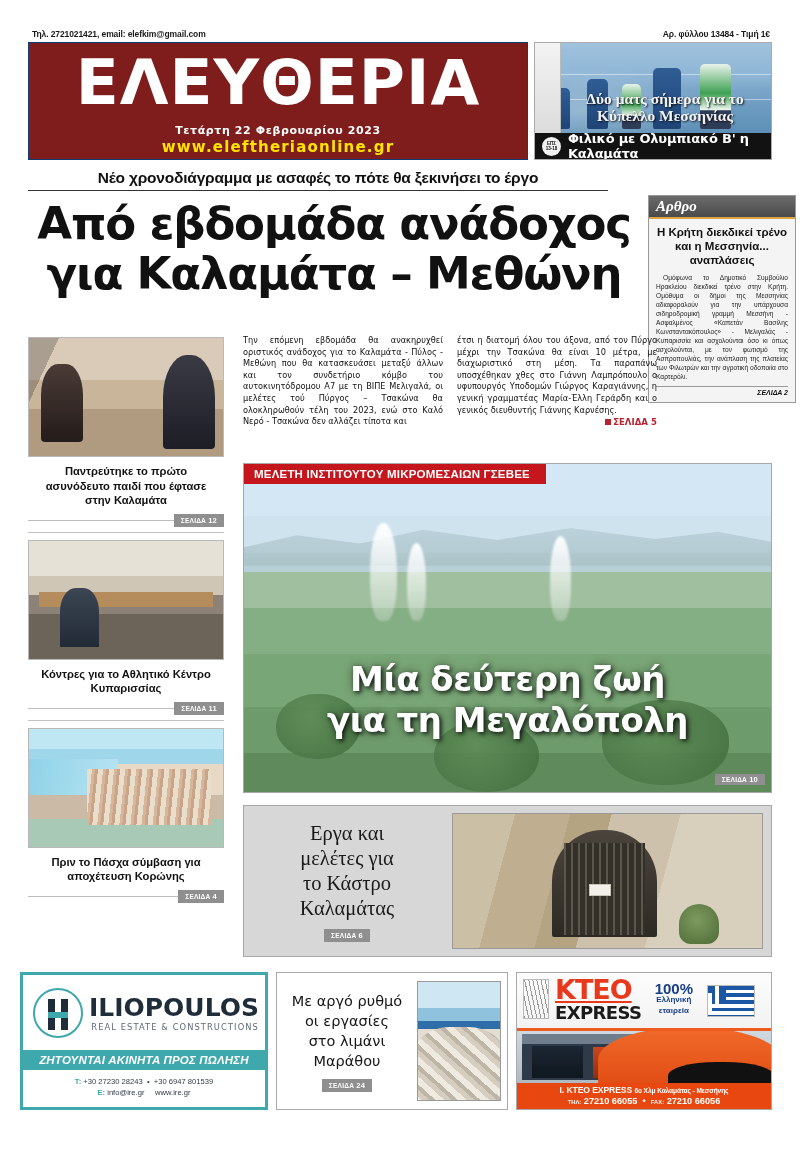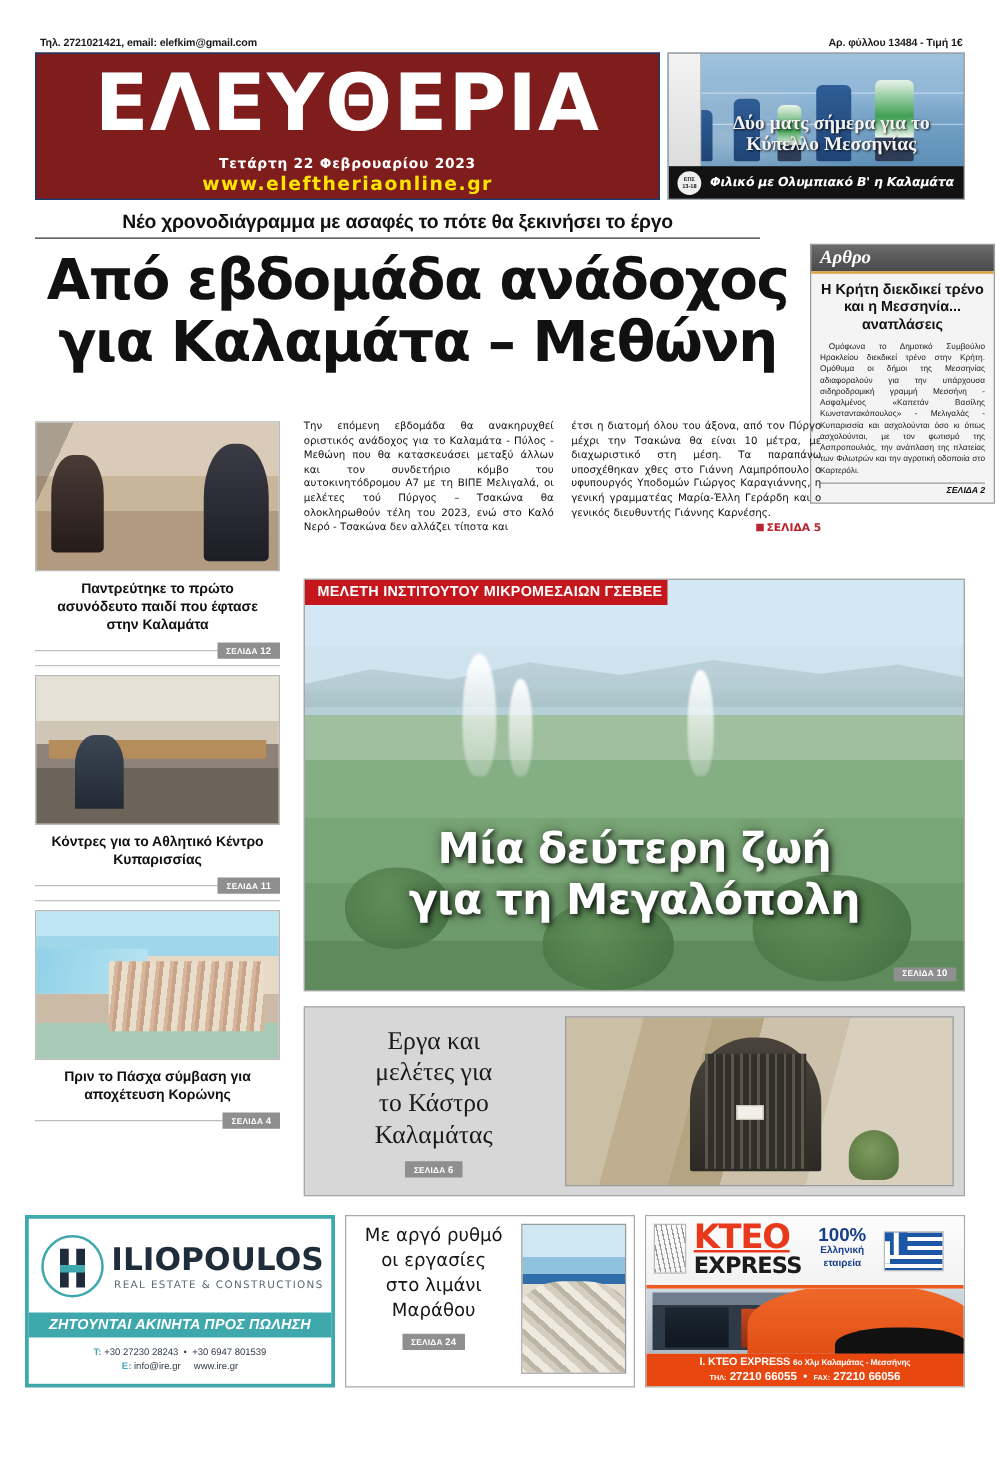--- a/index.html
+++ b/index.html
@@ -149,23 +149,22 @@
     color: #111;
     font-size: 4.5px;
     font-weight: bold;
     display: flex; flex-direction: column;
     align-items: center; justify-content: center;
     line-height: 5px;
     flex: 0 0 auto;
   }
   .sports-strip .txt {
     color: #fff;
-    font-size: 10px;
-    font-weight: bold;
-    font-style: italic;
+    font-size: 13px;
+    font-weight: bold;
     font-family: "DejaVu Sans", sans-serif;
     letter-spacing: -0.2px;
   }
 
   
   .kicker {
     margin-top: 9px;
     text-align: center;
     font-size: 15.5px;
     font-weight: bold;
@@ -402,21 +401,21 @@
     opacity:.85;
   }
   .feature-tag {
     position: absolute;
     left: 0; top: 0;
     background: #c4161c;
     color: #fff;
     font-size: 11.5px;
     font-weight: bold;
     letter-spacing: .2px;
-    padding: 4px 4px 4px 10px;
+    padding: 4px 16px 4px 10px;
     z-index: 4;
   }
   .feature-title {
     position: absolute;
     left: 0; right: 0;
     top: 195px;
     text-align: center;
     color: #ffffff;
     font-family: "DejaVu Sans", sans-serif;
     font-weight: bold;
@@ -567,20 +566,21 @@
   }
   .ili-contact .k { color: #3fa8ad; font-weight: bold; }
 
   
   .ad-marathou {
     flex: 0 0 232px;
     height: 138px;
     border: 1px solid #a9a9a9;
     background: #fff;
     display: flex;
+    align-items: center;
     padding: 6px;
     gap: 6px;
   }
   .mar-txt {
     flex: 1 1 auto;
     text-align: center;
   }
   .mar-title {
     font-size: 14.5px;
     line-height: 20px;

